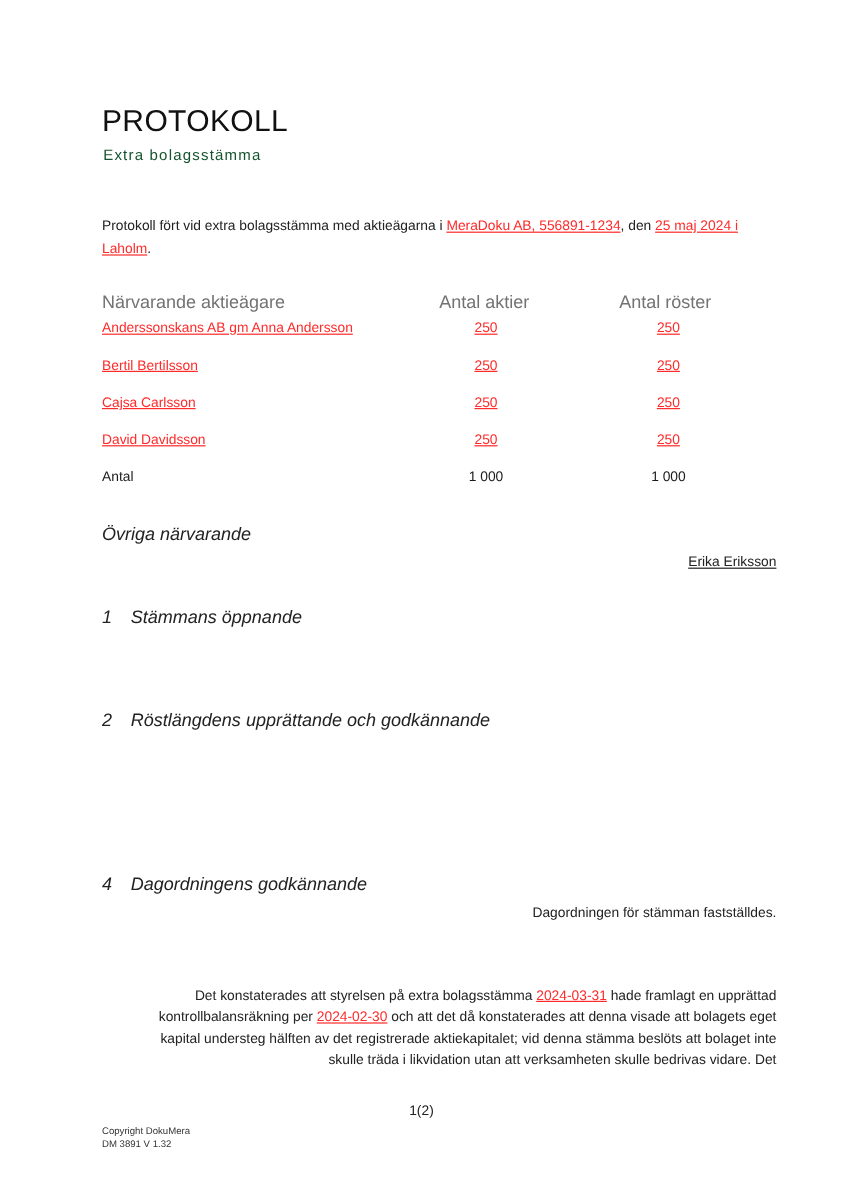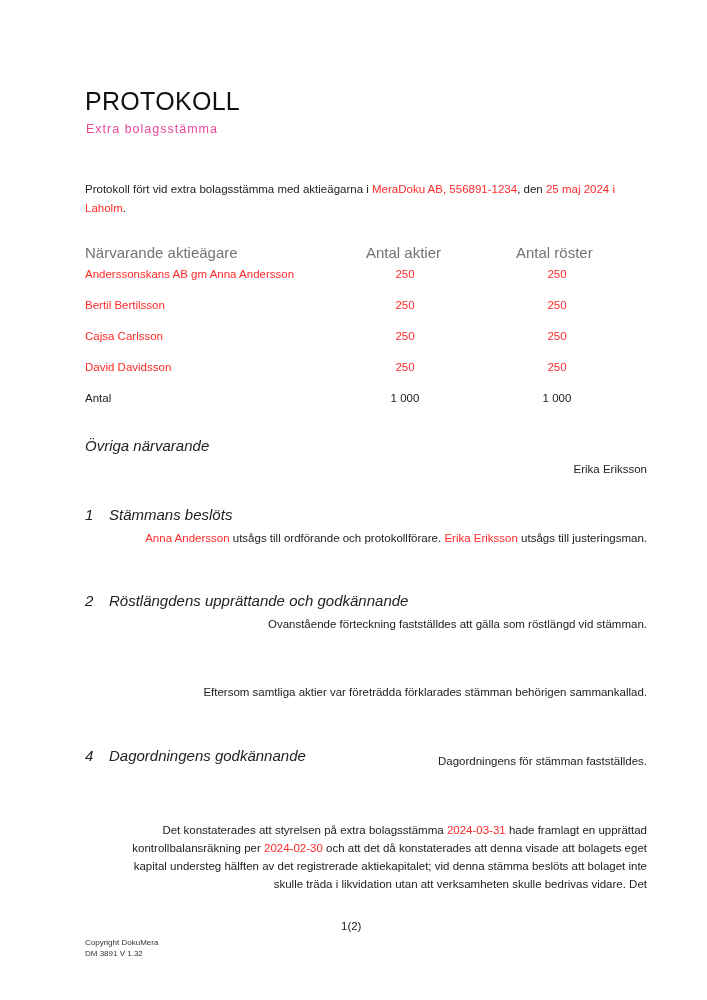--- a/index.html
+++ b/index.html
@@ -1,20 +1,20 @@
 <!DOCTYPE html>
 <html><head>
 <meta charset="utf-8">
 <style>
   html, body { margin: 0; padding: 0; background: #ffffff; }
   body { width: 707px; height: 1000px; position: relative; font-family: "Liberation Sans", "DejaVu Sans", sans-serif; color: #1a1a1a; overflow: hidden; }
   .page { position: absolute; left: 0; top: 0; width: 707px; height: 1000px; }
-  .red { color: #ff2a2a; }
+  .red { color: #ff2a2a; text-decoration: underline; }
   .title { position: absolute; left: 85px; top: 87px; font-size: 25px; letter-spacing: 0.3px; color: #111; }
-  .subtitle { position: absolute; left: 86px; top: 122px; font-size: 12.5px; letter-spacing: 1px; color: #ec4899; }
+  .subtitle { position: absolute; left: 86px; top: 122px; font-size: 12.5px; letter-spacing: 1px; color: #14532d; }
   .intro { position: absolute; left: 85px; top: 180px; width: 560px; font-size: 11.5px; line-height: 19px; color: #222; }
   .tbl-head { position: absolute; top: 244px; font-size: 15px; color: #737373; }
   .row { position: absolute; font-size: 11.5px; }
   .c1 { left: 85px; }
   .c2 { left: 392px; width: 26px; text-align: center; }
   .c3 { left: 544px; width: 26px; text-align: center; }
   .h2 { position: absolute; left: 85px; font-size: 15px; color: #222; font-style: italic; }
   .h2 .num { display: inline-block; width: 24px; }
   .p { position: absolute; left: 102px; width: 545px; font-size: 11.5px; line-height: 18px; color: #222; text-align: right; }
   .pagenum { position: absolute; left: 341px; top: 920px; font-size: 11.5px; color: #222; }
@@ -53,32 +53,27 @@
     <div class="row c3 red" style="top:361px">250</div>
 
     <div class="row c1" style="top:392px">Antal</div>
     <div class="row c2" style="top:392px;left:386px;width:38px">1 000</div>
     <div class="row c3" style="top:392px;left:538px;width:38px">1 000</div>
   </div>
 
   <div class="h2" style="top:437px">Övriga närvarande</div>
   <div class="p red" style="top:460px">Erika Eriksson</div>
 
-  <div class="h2" style="top:506px"><span class="num">1</span><span>Stämmans beslöts</span></div>
-  <div class="p" style="top:529px">
-    <span class="red">Anna Andersson</span><span> utsågs till ordförande och protokollförare. </span><span class="red">Erika Eriksson</span><span> utsågs till justeringsman.</span>
-  </div>
+  <div class="h2" style="top:506px"><span class="num">1</span><span>Stämmans öppnande</span></div>
 
   <div class="h2" style="top:592px"><span class="num">2</span><span>Röstlängdens upprättande och godkännande</span></div>
-  <div class="p" style="top:615px">Ovanstående förteckning fastställdes att gälla som röstlängd vid stämman.</div>
 
-  <div class="p" style="top:683px">Eftersom samtliga aktier var företrädda förklarades stämman behörigen sammankallad.</div>
 
-  <div class="h2" style="top:747px"><span class="num">4</span><span>Dagordningens godkännande</span></div>
-  <div class="p" style="top:752px">Dagordningens för stämman fastställdes.</div>
+  <div class="h2" style="top:729px"><span class="num">4</span><span>Dagordningens godkännande</span></div>
+  <div class="p" style="top:752px">Dagordningen för stämman fastställdes.</div>
 
   <div class="p" style="top:821px">
     <span>Det konstaterades att styrelsen på extra bolagsstämma </span><span class="red">2024-03-31</span><span> hade framlagt en upprättad kontrollbalansräkning per </span><span class="red">2024-02-30</span><span> och att det då konstaterades att denna visade att bolagets eget kapital understeg hälften av det registrerade aktiekapitalet; vid denna stämma beslöts att bolaget inte skulle träda i likvidation utan att verksamheten skulle bedrivas vidare. Det</span>
   </div>
 
   <div class="pagenum">1(2)</div>
   <div class="footer">
     <div>Copyright DokuMera</div>
     <div>DM 3891 V 1.32</div>
   </div>

